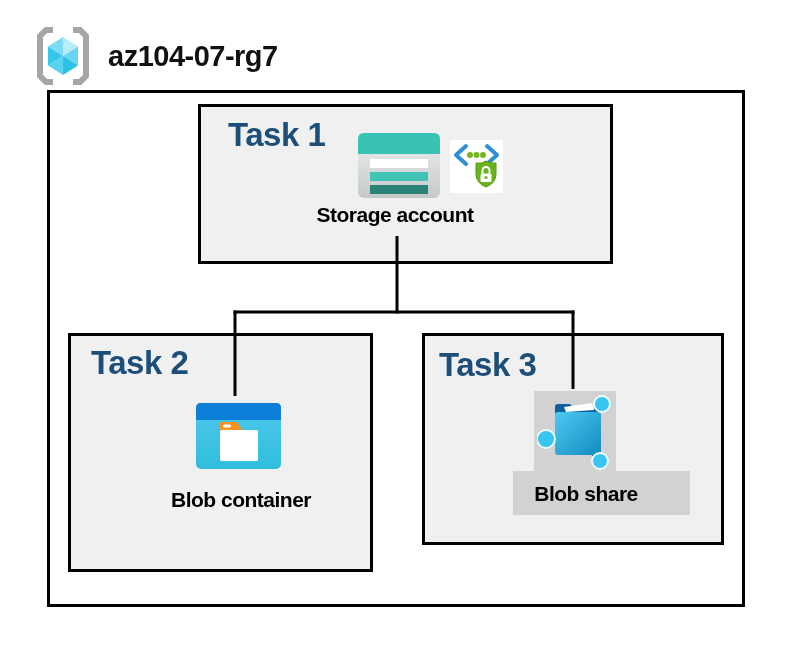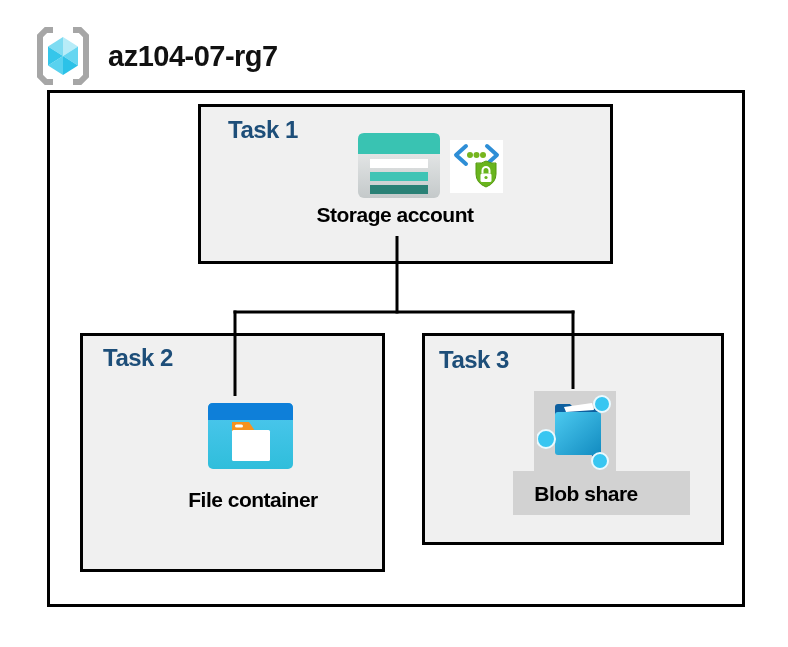--- a/index.html
+++ b/index.html
@@ -16,24 +16,24 @@
   
   .outer-box{
     position:absolute;left:47px;top:90px;width:698px;height:517px;
     border:3px solid #000;box-sizing:border-box;background:#fff;
   }
   
   .task-box{
     position:absolute;background:#f0f0f0;border:3px solid #000;box-sizing:border-box;
   }
   .task1{left:198px;top:104px;width:415px;height:160px;}
-  .task2{left:68px;top:333px;width:305px;height:239px;margin-left:12px;}
+  .task2{left:68px;top:333px;width:305px;height:239px;}
   .task3{left:422px;top:333px;width:302px;height:212px;}
   .task-label{
-    position:absolute;font-size:24px;font-weight:bold;color:#1d4e79;
+    position:absolute;font-size:33px;font-weight:bold;color:#1d4e79;
     letter-spacing:-0.5px;white-space:nowrap;
   }
   .task1 .task-label{left:27px;top:9px;}
   .task2 .task-label{left:20px;top:8px;}
   .task3 .task-label{left:14px;top:10px;}
   .node-label{
     position:absolute;font-size:21px;font-weight:bold;color:#000;text-align:center;
     letter-spacing:-0.5px;white-space:nowrap;
   }
   .storage-label{left:69px;top:96px;width:250px;}
@@ -111,21 +111,21 @@
             <stop offset="1" stop-color="#2fbedb"></stop>
         </linearGradient>
       </defs>
       <rect x="0" y="0" width="85" height="66" rx="5" fill="url(#blobBody)"></rect>
       <path d="M0,5 Q0,0 5,0 H80 Q85,0 85,5 V17 H0 Z" fill="#0e7fd9"></path>
       <polygon points="24,19 41,19 47,28 24,28" fill="#f6921e"></polygon>
       <rect x="27" y="21.5" width="8" height="3" rx="1.5" fill="#ffffff"></rect>
       <rect x="24" y="27" width="38" height="31" rx="1.5" fill="#ffffff"></rect>
     </svg>
 
-    <div class="node-label blob-label">File container</div>
+    <div class="node-label blob-label">Blob container</div>
   </div>
 
   <div class="task-box task3">
     <div class="task-label">Task 3</div>
 
     <div class="hl-icon"></div>
     <div class="hl-label"></div>
 
     <svg class="fileshare-icon" viewBox="0 0 82 78">
       <defs>

